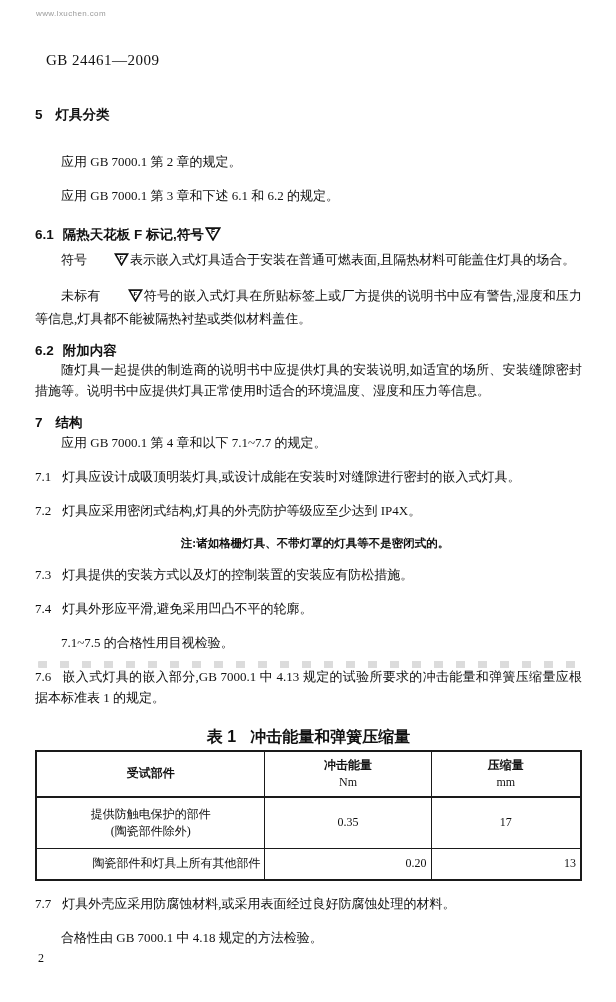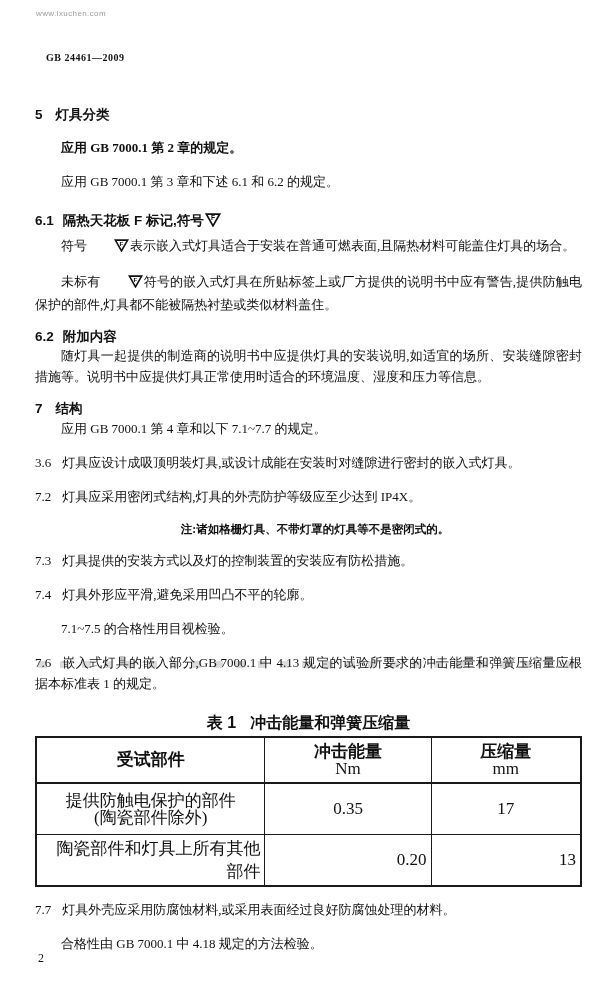--- a/index.html
+++ b/index.html
@@ -8,21 +8,21 @@
     background:#ffffff; color:#111;
     font-family:"Liberation Serif", serif; overflow:hidden;
   }
   .site-watermark {
     position:absolute; left:36px; top:9px;
     font-size:8px; color:#9b9b9b; letter-spacing:.4px;
     font-family:"Liberation Sans", sans-serif;
   }
   .doc-code {
     position:absolute; left:46px; top:52px;
-    font-size:10px; font-weight:bold; letter-spacing:.5px;
+    font-size:15px; font-weight:normal; letter-spacing:.5px;
   }
   .content { position:absolute; left:35px; top:0; width:547px; }
   .sec-h {
     font-family:"Liberation Sans", sans-serif; font-weight:bold;
     font-size:13.5px; line-height:17px;
   }
   .sec-h .num { margin-right:13px; }
   .sub-h .num { margin-right:9px; }
   .p { font-size:13px; line-height:21px; text-align:justify; }
   .indent { text-indent:2em; }
@@ -32,39 +32,39 @@
     font-family:Liberation Serif, serif; font-weight:bold;text-align:center;
   }
   .fmark { display:inline-block; vertical-align:-2px; margin:0 1px; }
   .tbl-caption {
     text-align:center; font-family:"Liberation Sans", sans-serif;
     font-weight:bold; font-size:16px; line-height:17px; margin-top:20px;
   }
   .tbl-caption .cap-label { margin-right:14px; }
   table.t1 {
     width:100%; border-collapse:collapse; margin-top:5px;
-    font-size:17px; table-layout:fixed;
+    font-size:12px; table-layout:fixed;
   }
   table.t1 { border:2px solid #1a1a1a; }
   table.t1 td { border:1px solid #1a1a1a; text-align:center; vertical-align:middle; padding:2px 4px; }
   table.t1 tr.hdr td { border-bottom:2px solid #1a1a1a; font-weight:bold; height:40px; }
   table.t1 tr.hdr td .unit { font-weight:normal; font-family:"Liberation Serif", serif; }
   table.t1 col.c1 { width:42%; } table.t1 col.c2 { width:30.5%; } table.t1 col.c3 { width:27.5%; }
   table.t1 tr.r1 td { height:46px; }
   table.t1 tr.r2 td { height:26px;text-align:right; }
   .two-line span { display:block; line-height:17px; }
   .faint-strip {
     position:absolute; left:38px; top:661px; width:540px; height:7px;
     background:repeating-linear-gradient(90deg, rgba(60,60,60,.18) 0 9px, rgba(0,0,0,0) 9px 22px);
     border-radius:1px;
   }
   .page-num { position:absolute; left:38px; top:951px; font-size:12px; }
   
   .mt-first { margin-top:106px; }
-  .mt-a { margin-top:14px;font-weight:bold; } .mt-b { margin-top:11px; } .mt-c { margin-top:10px; }
+  .mt-a { margin-top:28px; } .mt-b { margin-top:11px; } .mt-c { margin-top:10px; }
   .mt-d { margin-top:4px; }  .mt-e { margin-top:20px; }  .mt-f { margin-top:1px; }
   .mt-g { margin-top:3px; }  .mt-h { margin-top:12px; } .mt-0 { margin-top:0; }
 </style>
 </head>
 <body>
 
 <div class="page">
 
   <div class="site-watermark">www.lxuchen.com</div>
   <div class="doc-code">GB 24461—2009</div>
@@ -84,33 +84,33 @@
               <text x="10" y="9.5" font-size="8.5" font-weight="bold" text-anchor="middle" font-family="Liberation Sans, sans-serif">F</text>
             </svg></span></span>
     </div>
     <p class="p indent mt-d"><span>符号</span><span class="fmark"><svg width="15" height="13" viewBox="0 0 20 18">
             <path d="M1.5 1.5 H18.5 L10 16.5 Z" fill="none" stroke="#111" stroke-width="2.2"></path>
             <text x="10" y="9.5" font-size="8.5" font-weight="bold" text-anchor="middle" font-family="Liberation Sans, sans-serif">F</text>
           </svg></span><span>表示嵌入式灯具适合于安装在普通可燃表面,且隔热材料可能盖住灯具的场合。</span></p>
     <p class="p indent mt-0"><span>未标有</span><span class="fmark"><svg width="15" height="13" viewBox="0 0 20 18">
             <path d="M1.5 1.5 H18.5 L10 16.5 Z" fill="none" stroke="#111" stroke-width="2.2"></path>
             <text x="10" y="9.5" font-size="8.5" font-weight="bold" text-anchor="middle" font-family="Liberation Sans, sans-serif">F</text>
-          </svg></span><span>符号的嵌入式灯具在所贴标签上或厂方提供的说明书中应有警告,提供防触电保护的部件,灯具都不能被隔热衬垫或类似材料盖住。</span></p>
+          </svg></span><span>符号的嵌入式灯具在所贴标签上或厂方提供的说明书中应有警告,湿度和压力等信息,灯具都不能被隔热衬垫或类似材料盖住。</span></p>
 
     <div class="sec-h sub-h mt-0">
       <span class="num">6.2</span><span>附加内容</span>
     </div>
     <p class="p indent mt-0">随灯具一起提供的制造商的说明书中应提供灯具的安装说明,如适宜的场所、安装缝隙密封措施等。说明书中应提供灯具正常使用时适合的环境温度、湿度和压力等信息。</p>
 
     <div class="sec-h mt-c">
       <span class="num">7</span><span>结构</span>
     </div>
     <p class="p indent mt-f">应用 GB 7000.1 第 4 章和以下 7.1~7.7 的规定。</p>
 
-    <p class="p list-item mt-0"><span class="num">3.6</span><span>灯具应设计成吸顶明装灯具,或设计成能在安装时对缝隙进行密封的嵌入式灯具。</span></p>
+    <p class="p list-item mt-0"><span class="num">7.1</span><span>灯具应设计成吸顶明装灯具,或设计成能在安装时对缝隙进行密封的嵌入式灯具。</span></p>
     <p class="p list-item mt-0"><span class="num">7.2</span><span>灯具应采用密闭式结构,灯具的外壳防护等级应至少达到 IP4X。</span></p>
     <p class="note mt-0">注:诸如格栅灯具、不带灯罩的灯具等不是密闭式的。</p>
     <p class="p list-item mt-g"><span class="num">7.3</span><span>灯具提供的安装方式以及灯的控制装置的安装应有防松措施。</span></p>
     <p class="p list-item mt-0"><span class="num">7.4</span><span>灯具外形应平滑,避免采用凹凸不平的轮廓。</span></p>
     <p class="p indent mt-0">7.1~7.5 的合格性用目视检验。</p>
     <p class="p list-item mt-0"><span class="num">7.6</span><span>嵌入式灯具的嵌入部分,GB 7000.1 中 4.13 规定的试验所要求的冲击能量和弹簧压缩量应根据本标准表 1 的规定。</span></p>
 
     <div class="tbl-caption">
       <span class="cap-label">表 1</span><span>冲击能量和弹簧压缩量</span>
     </div>

